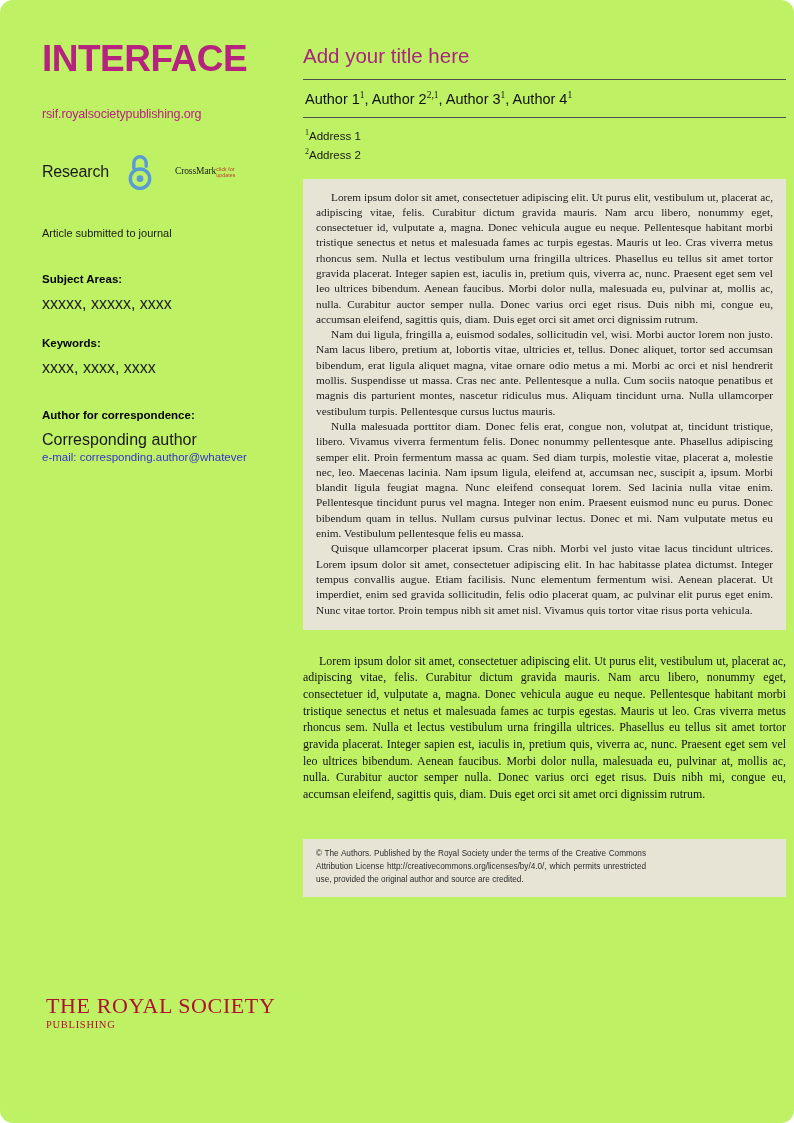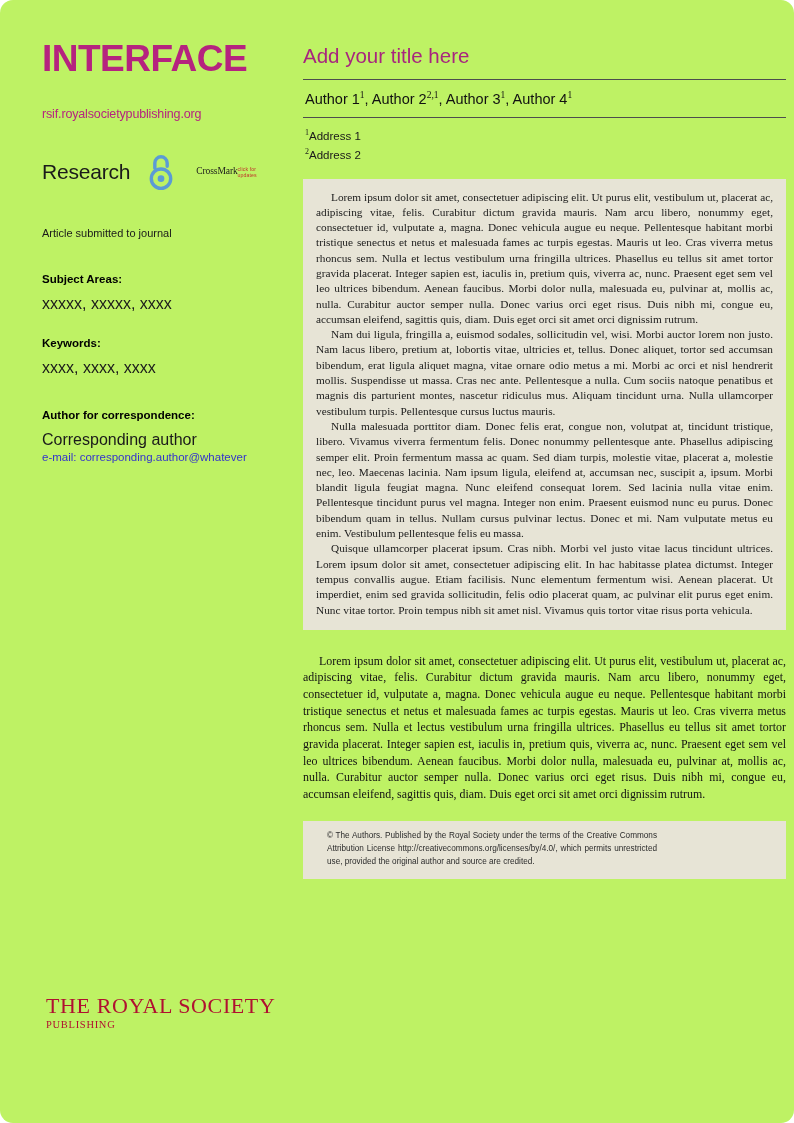--- a/index.html
+++ b/index.html
@@ -49,21 +49,21 @@
 
   .research-row {
     display: flex;
     align-items: center;
     gap: 14px;
     margin-bottom: 26px;
     height: 58px;
   }
 
   .research-label {
-    font-size: 21px;
+    font-size: 16px;
     color: #1a1a1a;
     letter-spacing: -0.2px;
   }
 
   .oa-icon { width: 34px; height: 38px; display: block; flex: none; }
 
   .crossmark {
     width: 52px;
     flex: none;
     display: flex;
@@ -198,23 +198,23 @@
     line-height: 1.40;
     color: #111;
     text-align: justify;
     margin: 0;
     text-indent: 16px;
     hyphens: auto;
   }
 
   
   .copyright-box {
-    margin-top: 18px;
+    margin-top: 36px;
     background: #e7e4d6;
-    padding: 8px 11px 10px 24px;
+    padding: 8px 11px 10px 13px;
   }
   .copyright-box p {
     font-family: "Liberation Sans", sans-serif;
     font-size: 8.2px;
     line-height: 1.62;
     color: #2b2b2b;
     text-align: justify;
     margin: 0;
     width: 330px;
   }

